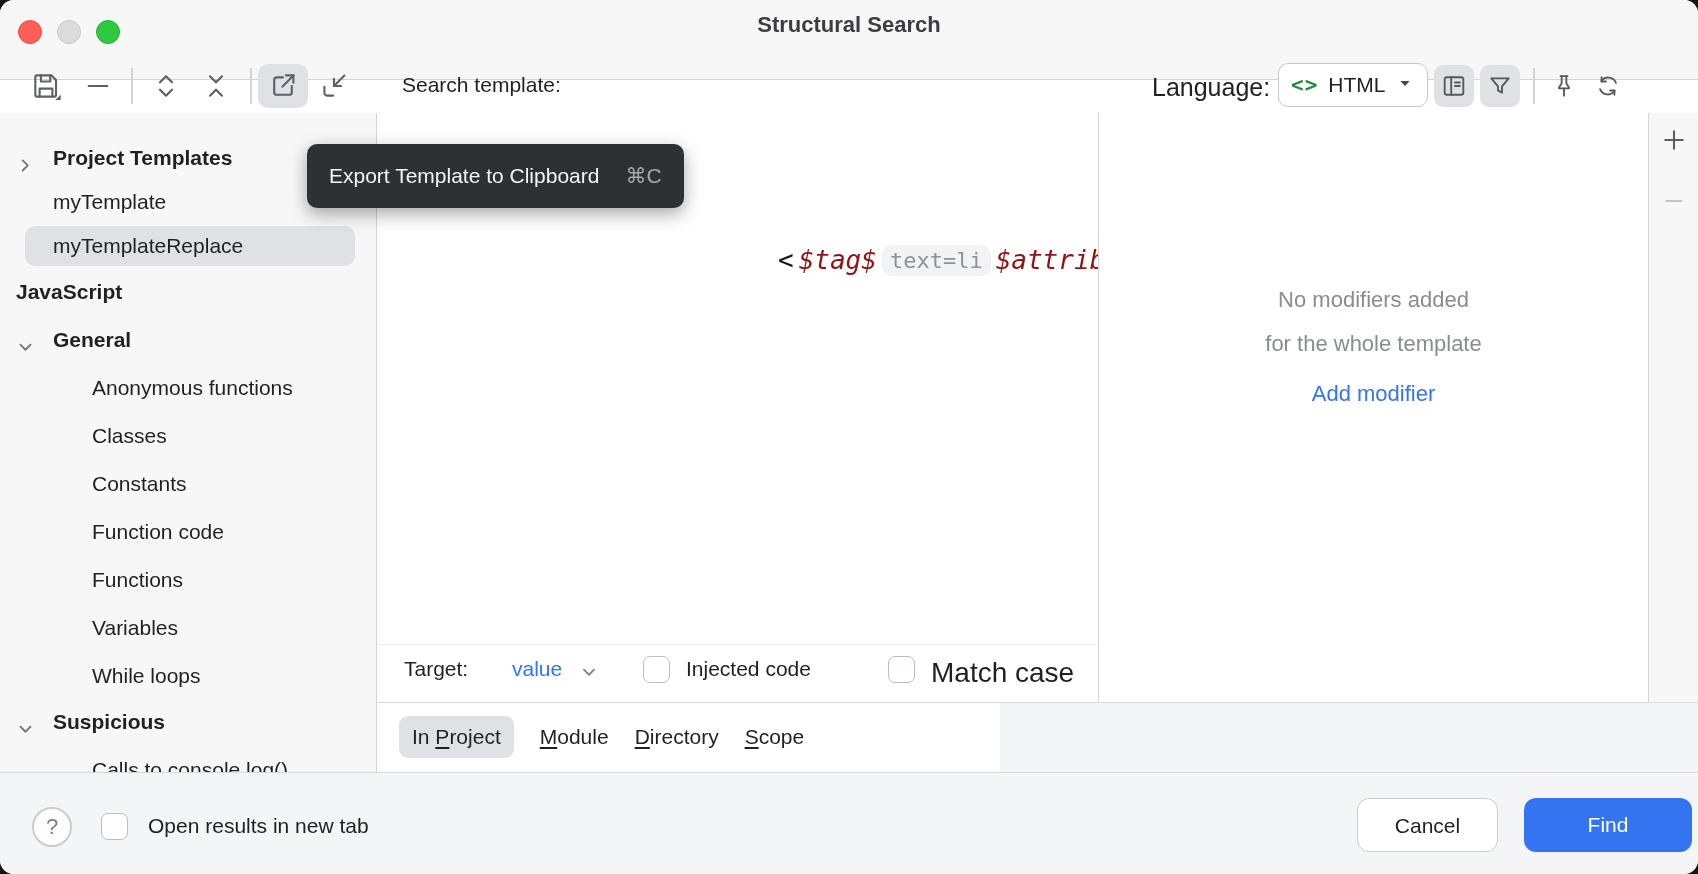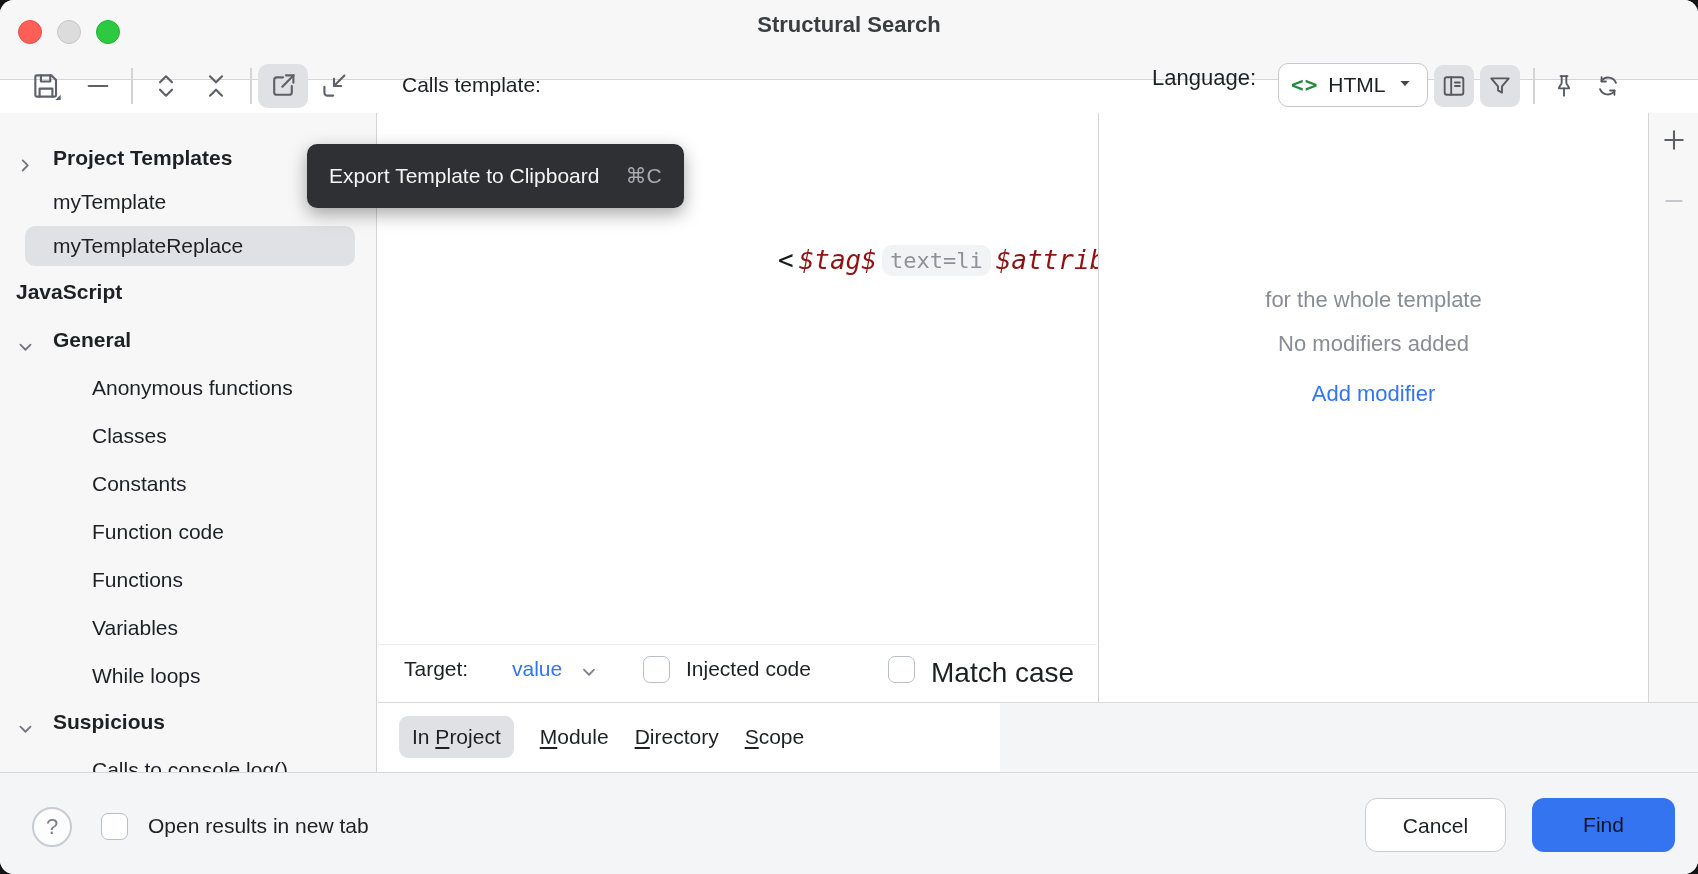--- a/index.html
+++ b/index.html
@@ -14,21 +14,21 @@
   .traffic{position:absolute;border-radius:50%;width:22px;height:22px;top:20px;}
   .traffic.red{left:18px;background:#ff5f57;border:1px solid #ec4f43;}
   .traffic.gray{left:57px;background:#dcdcdc;border:1px solid #c8c8c8;}
   .traffic.green{left:96px;background:#2dc940;border:1px solid #23b233;}
   .win-title{position:absolute;left:0;right:0;top:12px;text-align:center;font-size:22px;font-weight:700;color:#3b3d40;}
   .tb-icon{position:absolute;top:70px;width:32px;height:32px;}
   .tb-icon svg{width:32px;height:32px;stroke:#5e6167;fill:none;stroke-width:1.6;stroke-linecap:round;stroke-linejoin:round;}
   .tb-sep{position:absolute;top:68px;width:2px;height:36px;background:#d3d4d6;}
   .tb-btn-bg{position:absolute;left:258px;top:64px;width:50px;height:44px;background:#dfe1e5;border-radius:10px;}
   .search-template-label{position:absolute;left:402px;top:73px;font-size:21px;color:#1e2023;}
-  .lang-label{position:absolute;left:1152px;top:65px;font-size:22px;}
+  .lang-label{position:absolute;left:1152px;top:73px;font-size:25px;}
   .lang-select{position:absolute;left:1278px;top:63px;width:150px;height:44px;background:#fff;border:1.5px solid #c6c8cd;border-radius:10px;box-sizing:border-box;display:flex;align-items:center;gap:10px;padding:0 12px;}
   .lang-glyph{font-family:"DejaVu Sans Mono",monospace;font-size:21px;font-weight:700;color:#208a3c;letter-spacing:1px;}
   .lang-name{font-size:21px;color:#1e2023;}
   .lang-caret{margin-left:auto;}
   .hdr-toggle{position:absolute;top:65px;width:40px;height:42px;background:#dfe1e5;border-radius:9px;display:flex;align-items:center;justify-content:center;}
   .hdr-toggle svg,.hdr-plain svg{width:28px;height:28px;stroke:#55585e;fill:none;stroke-width:1.6;stroke-linecap:round;stroke-linejoin:round;}
   .hdr-plain{position:absolute;top:70px;width:32px;height:32px;display:flex;align-items:center;justify-content:center;}
   
   .tree-panel{position:absolute;left:0;top:113px;width:377px;height:659px;background:#f7f7f8;border-right:1px solid #d4d5d7;box-sizing:border-box;overflow:hidden;}
   .editor-panel{position:absolute;left:378px;top:113px;width:719px;height:530px;background:#fff;}
@@ -72,23 +72,23 @@
   
   .tabs-flex{position:absolute;left:21px;top:13px;display:flex;align-items:center;gap:26px;height:42px;}
   .scope-tab{font-size:21px;line-height:42px;white-space:nowrap;}
   .scope-tab u{text-decoration-thickness:1.5px;text-underline-offset:3px;}
   .scope-tab.selected{background:#dfe1e5;border-radius:9px;padding:0 13px;}
   
   .footer{position:absolute;left:0;top:772px;width:100%;height:102px;background:#f4f5f6;border-top:1px solid #d8d9db;box-sizing:border-box;}
   .help-btn{position:absolute;left:32px;top:34px;width:40px;height:40px;border:2px solid #c9cbd2;border-radius:50%;box-sizing:border-box;text-align:center;line-height:36px;font-size:22px;color:#7c7f87;background:#fdfdfd;}
   .foot-cb{position:absolute;left:101px;top:40px;}
   .foot-lbl{position:absolute;left:148px;top:41px;font-size:21px;}
-  .btn{position:absolute;top:25px;height:54px;border-radius:12px;font-size:21px;text-align:center;line-height:54px;box-sizing:border-box;margin-left:8px;}
+  .btn{position:absolute;top:25px;height:54px;border-radius:12px;font-size:21px;text-align:center;line-height:54px;box-sizing:border-box;}
   .btn-cancel{left:1357px;width:141px;background:#fff;border:1.5px solid #c9ccd6;color:#1e2023;}
-  .btn-find{left:1524px;width:143px;background:#3574f0;color:#0f172a;}
+  .btn-find{left:1524px;width:168px;background:#3574f0;color:#ffffff;}
 </style>
 </head>
 <body>
 
 <div class="window">
 
   <div class="top-band">
     <div class="traffic red"></div>
     <div class="traffic gray"></div>
     <div class="traffic green"></div>
@@ -130,21 +130,21 @@
         </svg>
     </div>
     <div class="tb-icon" style="left:318px">
       <svg viewBox="0 0 24 24">
           <path d="M4.8 12.6v4.4a2.2 2.2 0 0 0 2.2 2.2h4.4"></path>
           <path d="M19.8 4.2L12 12"></path>
           <path d="M12 6.7V12h5.3"></path>
         </svg>
     </div>
 
-    <div class="search-template-label">Calls template:</div>
+    <div class="search-template-label">Search template:</div>
 
     <div class="lang-label">Language:</div>
     <div class="lang-select">
       <span class="lang-glyph" style="color: rgb(32, 138, 60);">&lt;&gt;</span>
       <span class="lang-name">HTML</span>
       <span class="lang-caret">
         <svg width="20" height="20" viewBox="0 0 24 24">
             <path d="M6.5 9.5l5.5 6 5.5-6z" fill="#43464b"></path>
           </svg>
       </span>
@@ -271,22 +271,22 @@
     <div class="tabs-flex" id="scope-tabs">
         <div class="scope-tab selected">In <u>P</u>roject</div>
         <div class="scope-tab"><u>M</u>odule</div>
         <div class="scope-tab"><u>D</u>irectory</div>
         <div class="scope-tab"><u>S</u>cope</div>
       </div>
   </div>
 
   <div class="mods-panel">
     <div class="mods-empty">
+      <div>No modifiers added</div>
       <div>for the whole template</div>
-      <div>No modifiers added</div>
       <span class="mods-link" style="color: rgb(53, 116, 240);">Add modifier</span>
     </div>
   </div>
 
   <div class="gutter">
     <div class="g-ico" style="top:13px">
       <svg viewBox="0 0 24 24" style="stroke:#5c5f66;stroke-width:1.8">
           <path d="M12 4.5v15M4.5 12h15"></path>
         </svg>
     </div>

